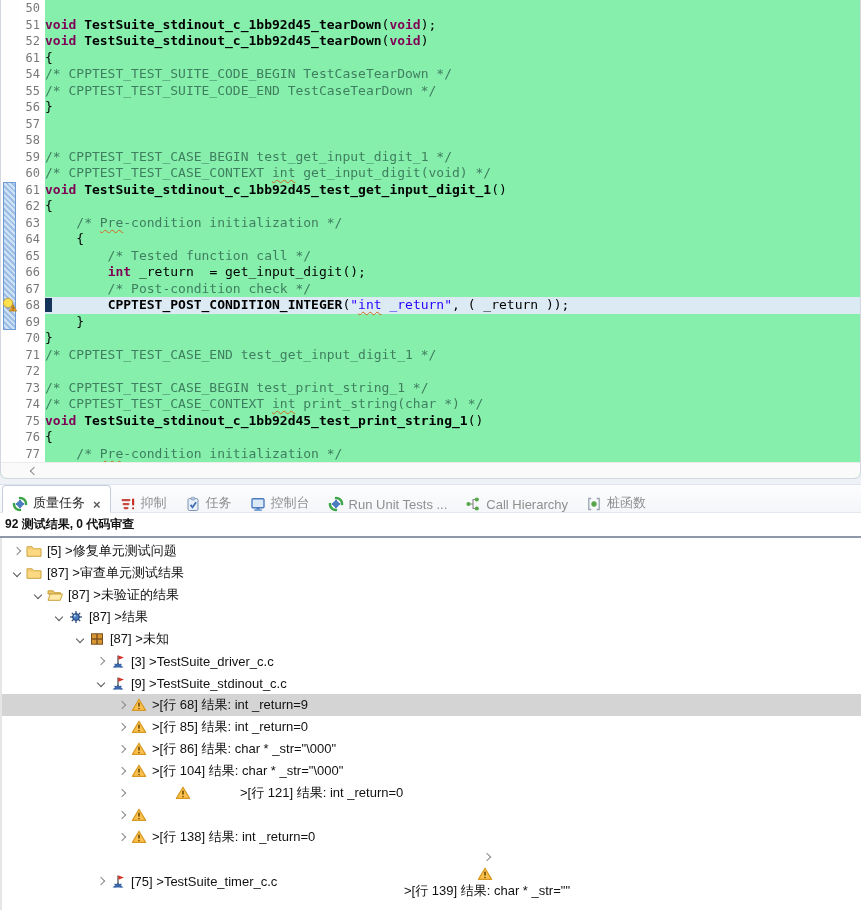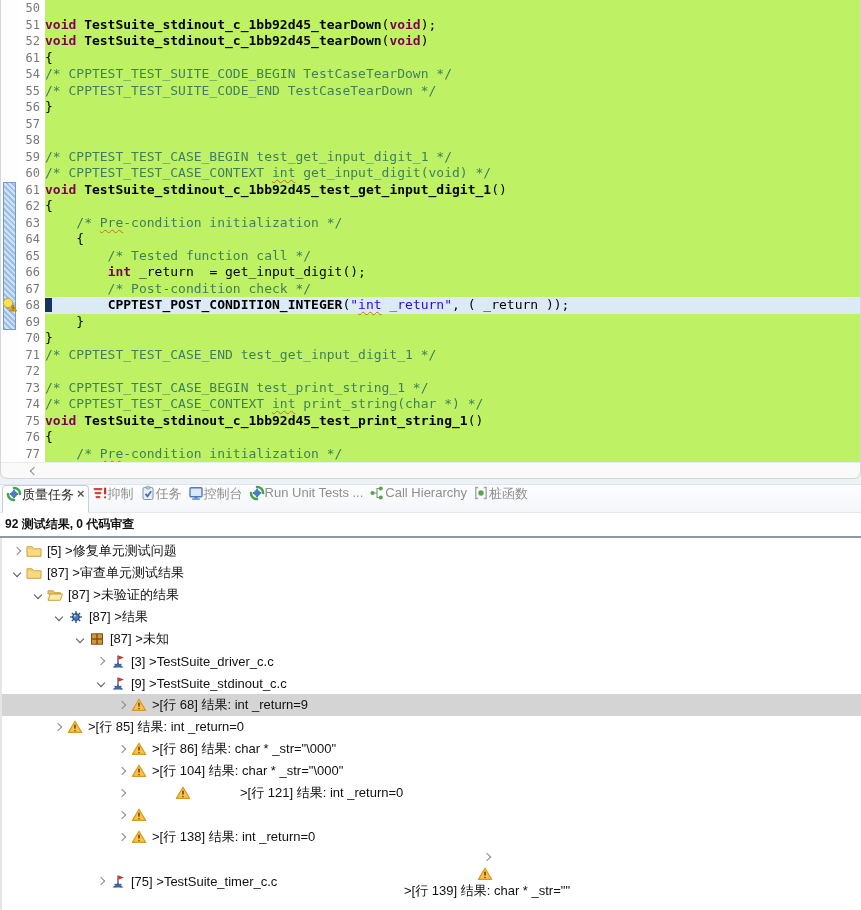--- a/index.html
+++ b/index.html
@@ -7,21 +7,21 @@
   body {
     font-family: "Liberation Sans", sans-serif;
     background: #eef1f5;
     color: #000;
   }
 
   
   .editor-frame {
     position: relative;
     width: 861px; height: 479px;
-    background: #bef264;
+    background: #86efac;
     border: 1px solid #d2d7e0;
     border-top: none;
     border-radius: 0 0 7px 7px;
     overflow: hidden;
   }
   .ruler {
     position: absolute; left: 0; top: 0; width: 18px; height: 462px;
     background: #fefefe;
   }
   .marker-bar {
@@ -71,22 +71,22 @@
     background: #fff; display: flex; flex-direction: column;
     border-top: 1px solid #dfe5ee;
   }
   .tab-strip {
     height: 28px; flex: 0 0 28px;
     background: linear-gradient(#fdfdfe, #f4f6f9);
     border-bottom: 1px solid #e3e7ee;
     display: flex; align-items: stretch; padding-left: 2px;
   }
   .tab {
-    display: flex; align-items: flex-start; 
-    padding: 0 3px; font-size: 13px; color: #8f8f8f; cursor: default;
+    display: flex; align-items: flex-end; gap: 5px;
+    padding: 0 9px; font-size: 13px; color: #8f8f8f; cursor: default;
     white-space: nowrap;
   }
   .tab.active {
     background: #fff; color: #2b2b2b;
     border: 1px solid #c5cedd; border-bottom: 1px solid #fff;
     border-radius: 4px 4px 0 0; margin-bottom: -1px;
   }
   .tab .close-x { font-weight: bold; color: #5a5a5a; font-size: 13px; margin-left: 3px; }
   .icon16 { width: 16px; height: 16px; flex: 0 0 16px; display: inline-block; }
   .icon16 svg { display: block; }
@@ -426,21 +426,21 @@
         </span>
         <span class="icon16 ticon">
           <svg width="16" height="16" viewBox="0 0 16 16">
             <path d="M8 2.2 L14.6 13.4 H1.4 Z" fill="#fbc04d" stroke="#d79922" stroke-width="1.2" stroke-linejoin="round"></path>
             <rect x="7.2" y="5.6" width="1.6" height="4.2" rx="0.8" fill="#6b4a00"></rect>
             <rect x="7.2" y="10.8" width="1.6" height="1.6" rx="0.8" fill="#6b4a00"></rect>
           </svg>
         </span>
         <span class="tlabel">&gt;[行 68] 结果: int _return=9</span>
       </div>
-      <div class="tree-row" style="padding-left: 47px;">
+      <div class="tree-row" style="padding-left: 111px;">
         <span class="expander">
           <i class="chev right"></i>
         </span>
         <span class="icon16 ticon">
           <svg width="16" height="16" viewBox="0 0 16 16">
             <path d="M8 2.2 L14.6 13.4 H1.4 Z" fill="#fbc04d" stroke="#d79922" stroke-width="1.2" stroke-linejoin="round"></path>
             <rect x="7.2" y="5.6" width="1.6" height="4.2" rx="0.8" fill="#6b4a00"></rect>
             <rect x="7.2" y="10.8" width="1.6" height="1.6" rx="0.8" fill="#6b4a00"></rect>
           </svg>
         </span>

